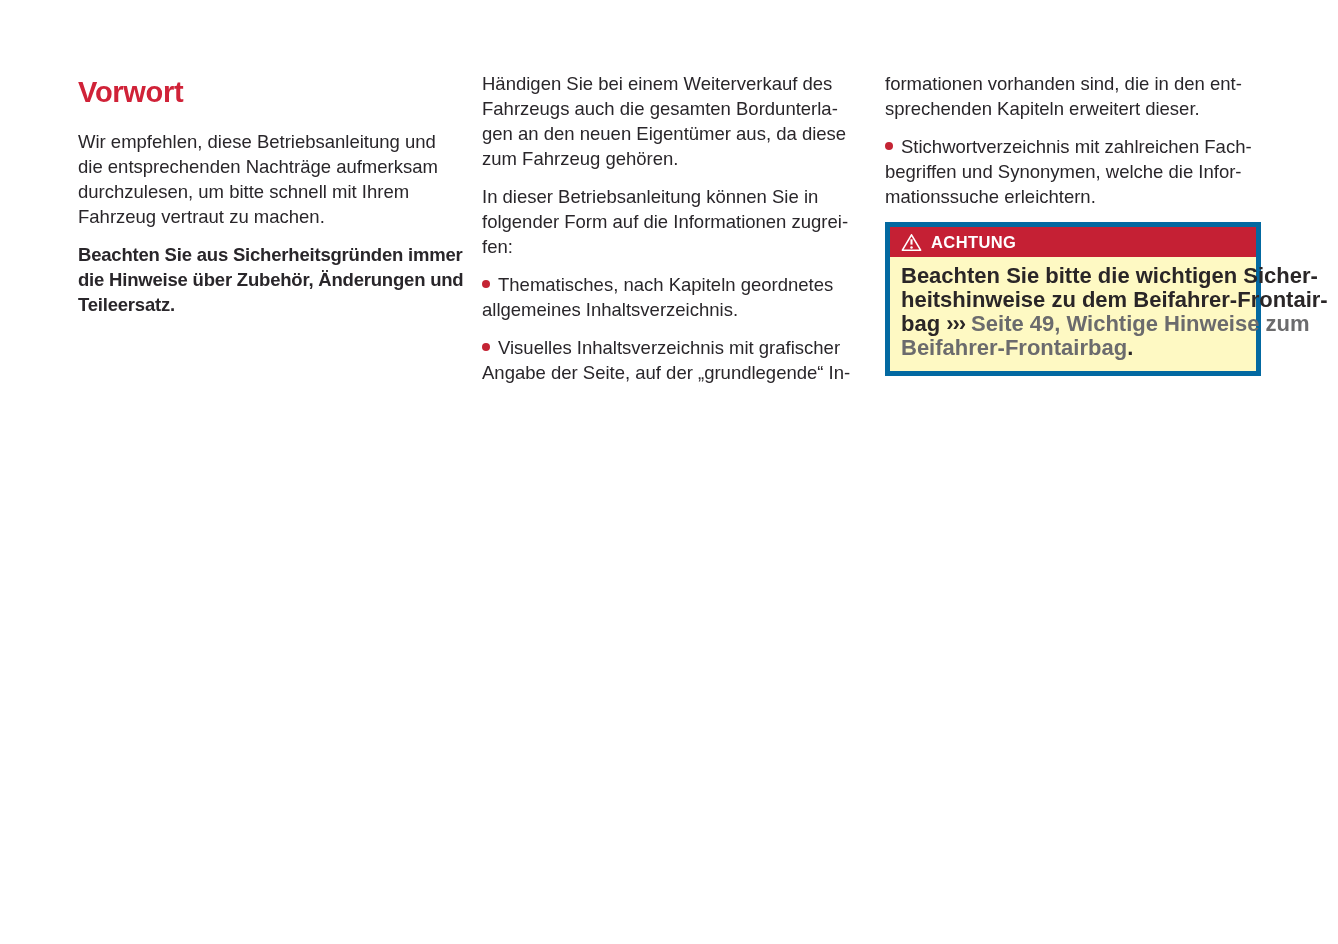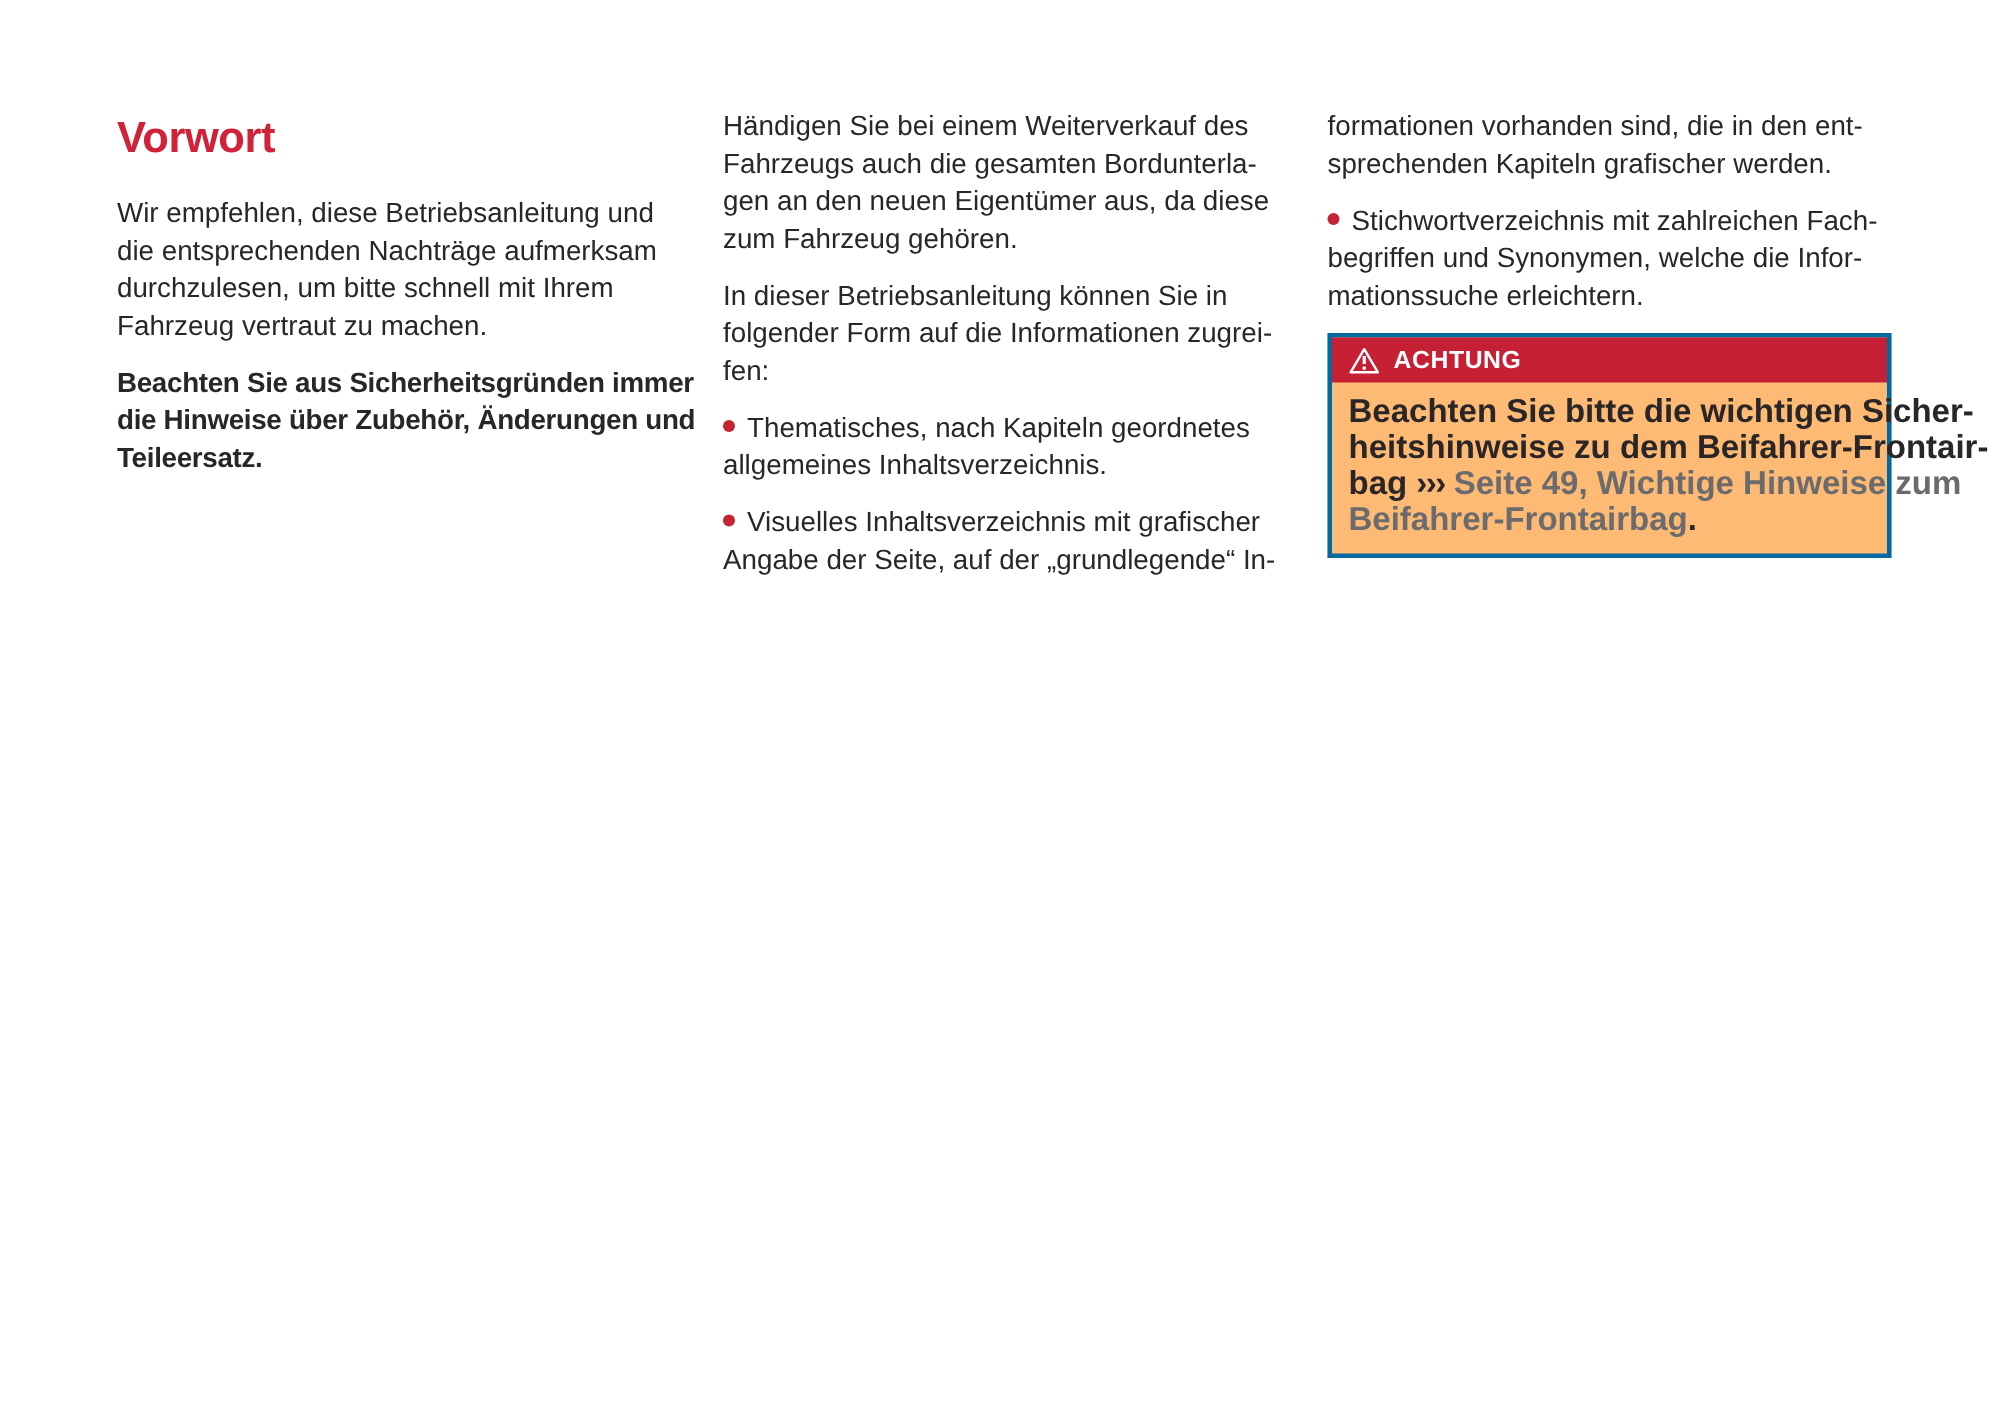--- a/index.html
+++ b/index.html
@@ -37,22 +37,22 @@
     border-radius: 50%;
     background: #c42434;
     margin-right: 8px;
     vertical-align: 3px;
   }
 
   .warning-box {
     margin-top: 0;
     width: 100%;
     box-sizing: border-box;
-    border: 3px solid #0369a1;
-    background: #fdba74;
+    border: 5px solid #0369a1;
+    background: #fef9c3;
   }
   .warn-header {
     background: #c52034;
     height: 30px;
     display: flex;
     align-items: center;
     gap: 9px;
     padding: 0 11px;
   }
   .warn-title {
@@ -99,21 +99,21 @@
 folgender Form auf die Informationen zugrei-
 fen:</span></p>
   <p class="para"><span class="dot"></span><span class="txt">Thematisches, nach Kapiteln geordnetes
 allgemeines Inhaltsverzeichnis.</span></p>
   <p class="para"><span class="dot"></span><span class="txt">Visuelles Inhaltsverzeichnis mit grafischer
 Angabe der Seite, auf der „grundlegende“ In-</span></p>
 </div>
 
 <div class="col" id="col3">
   <p class="para"><span class="txt">formationen vorhanden sind, die in den ent-
-sprechenden Kapiteln grafischer werden.</span></p>
+sprechenden Kapiteln erweitert dieser.</span></p>
   <p class="para"><span class="dot"></span><span class="txt">Stichwortverzeichnis mit zahlreichen Fach-
 begriffen und Synonymen, welche die Infor-
 mationssuche erleichtern.</span></p>
 
   <div class="warning-box">
     <div class="warn-header">
       <svg width="21" height="19" viewBox="0 0 21 19">
           <path d="M10.5 1.8 L19.6 17.2 L1.4 17.2 Z" fill="none" stroke="#ffffff" stroke-width="1.6" stroke-linejoin="round"></path>
           <line x1="10.5" y1="6.3" x2="10.5" y2="11.6" stroke="#ffffff" stroke-width="2.1"></line>
           <circle cx="10.5" cy="14.4" r="1.25" fill="#ffffff"></circle>

